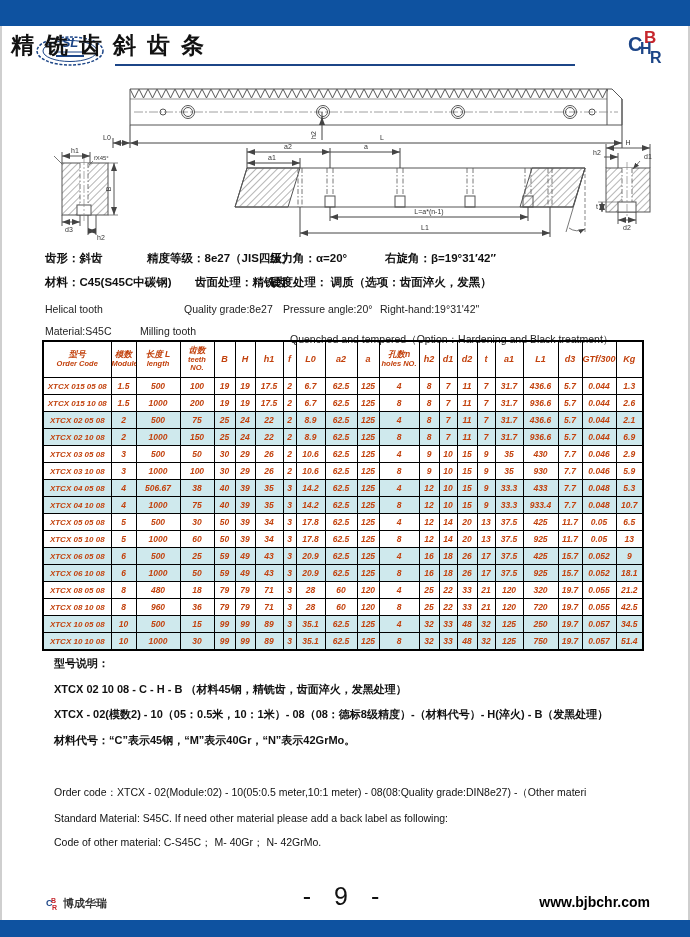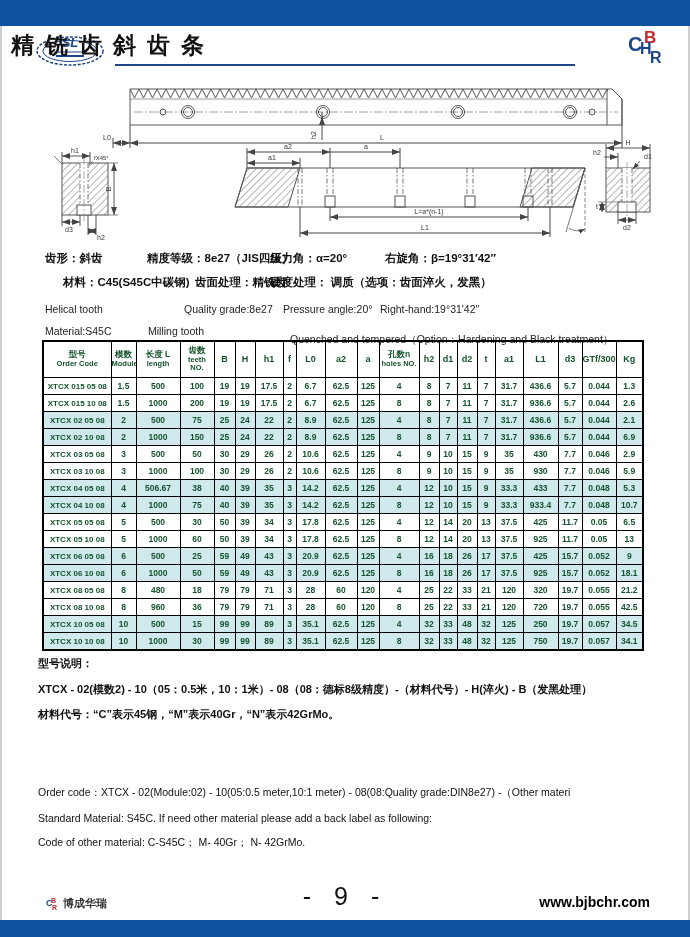--- a/index.html
+++ b/index.html
@@ -21,31 +21,31 @@
   .lr-r{top:21px;left:24px;font-size:16px;color:#1c4587;}
   svg.drawing{position:absolute;top:78px;left:0;}
   .dim{font-size:7px;fill:#333;}
   .dim.small{font-size:6px;}
   .spec-line{position:absolute;left:0;right:0;height:20px;text-decoration:underline;}
   .spec-line span{position:absolute;white-space:nowrap;}
   .spec-line.cn{font-weight:bold;font-size:11.5px;color:#111;}
   .spec-line.en{font-size:10.5px;color:#222;}
   #spec-cn1{top:251px}#spec-cn2{top:275px}#spec-en1{top:303px}#spec-en2{top:325px}
   table#spec-table{position:absolute;top:340px;left:42px;width:488px;border-collapse:collapse;
-      table-layout:fixed;border:2px solid #000;font-weight:bold;color:#14532d;}
+      table-layout:fixed;border:2px solid #000;font-weight:bold;color:#c2410c;font-style:italic;}
   #spec-table th,#spec-table td{border:1px solid #000;text-align:center;padding:0;
       overflow:hidden;}
   #spec-table th{height:35px;line-height:1.15;font-weight:bold;}
   .hcn{font-size:8.5px;white-space:nowrap;}
   .hen{font-size:7.5px;white-space:normal;}
   .hsym{font-size:9px;}
   #spec-table td{height:16px;font-size:8.5px;white-space:nowrap;}
   #spec-table td.code{font-size:8px;}
   #spec-table tr.hl td{background:#cfe9ed;}
-  .notes{position:absolute;left:38px;right:20px;color:#111;}
+  .notes{position:absolute;left:54px;right:20px;color:#111;}
   #notes-cn{top:656px;font-weight:bold;font-size:11px;}
   #notes-cn div{margin-bottom:10.5px;white-space:nowrap;}
   #notes-en{top:786px;font-size:10.5px;}
   #notes-en div{margin-bottom:12px;white-space:nowrap;}
   .footer-left{position:absolute;top:896px;left:46px;font-size:11px;color:#333;
       display:flex;align-items:center;gap:4px;font-weight:bold;}
   .mini-logo{position:relative;width:13px;height:14px;display:inline-block;}
   .mini-logo i{position:absolute;font-style:normal;font-weight:bold;line-height:1;}
   .ml-c{top:2px;left:0;font-size:9px;color:#1c4587;}
   .ml-b{top:0;left:5px;font-size:7px;color:#c6262c;}
@@ -240,33 +240,33 @@
   <text class="dim" x="597" y="209" text-anchor="middle">t</text>
 </svg>
 
 <div class="spec-line cn" id="spec-cn1">
     <span style="left: 45px;">齿形：斜齿</span>
     <span style="left: 147px;">精度等级：8e27（JIS四级）</span>
     <span style="left: 270px;">压力角：α=20°</span>
     <span style="left: 385px;">右旋角：β=19°31′42″</span>
   </div>
 <div class="spec-line cn" id="spec-cn2">
-    <span style="left: 63px;">材料：C45(S45C中碳钢)</span>
+    <span style="left: 45px;">材料：C45(S45C中碳钢)</span>
     <span style="left: 147px; margin-left: 48px;">齿面处理：精铣齿</span>
     <span style="left: 270px;">硬度处理： 调质（选项：齿面淬火，发黑）</span>
   </div>
 <div class="spec-line en" id="spec-en1">
     <span style="left: 45px;">Helical tooth</span>
     <span style="left: 148px; margin-left: 36px;">Quality grade:8e27</span>
     <span style="left: 283px;">Pressure angle:20°</span>
     <span style="left: 380px;">Right-hand:19°31'42"</span>
   </div>
 <div class="spec-line en" id="spec-en2">
     <span style="left: 45px;">Material:S45C</span>
-    <span style="left: 140px; padding-left: 8px;">Milling tooth</span>
+    <span style="left: 132px; padding-left: 8px;">Milling tooth</span>
     <span style="left: 290px; margin-top: 8px;">Quenched and tempered（Option：Hardening and Black treatment）</span>
   </div>
 
 <table id="spec-table">
   <colgroup id="table-cols">
       <col style="width: 68px;">
       <col style="width: 25px;">
       <col style="width: 44px;">
       <col style="width: 34px;">
       <col style="width: 21px;">
@@ -719,27 +719,28 @@
         <td>125</td>
         <td>8</td>
         <td>32</td>
         <td>33</td>
         <td>48</td>
         <td>32</td>
         <td>125</td>
         <td>750</td>
         <td>19.7</td>
         <td>0.057</td>
-        <td>34.1</td>
+        <td>51.4</td>
       </tr>
     </tbody>
 </table>
 
 <div class="notes" id="notes-cn">
     <div>型号说明：</div>
+    <div>XTCX 02 10 08 - C - H - B （材料45钢，精铣齿，齿面淬火，发黑处理）</div>
     <div>XTCX - 02(模数2) - 10（05：0.5米，10：1米）- 08（08：德标8级精度）-（材料代号）- H(淬火) - B（发黑处理）</div>
     <div>材料代号：“C”表示45钢，“M”表示40Gr，“N”表示42GrMo。</div>
   </div>
 <div class="notes" id="notes-en">
     <div>Order code：XTCX - 02(Module:02) - 10(05:0.5 meter,10:1 meter) -  08(08:Quality grade:DIN8e27) -（Other materi</div>
     <div>Standard  Material: S45C.    If need other material please add a back label as following:</div>
     <div>Code of other material:  C-S45C；      M- 40Gr；      N- 42GrMo.</div>
   </div>
 
 <div class="footer-left">

